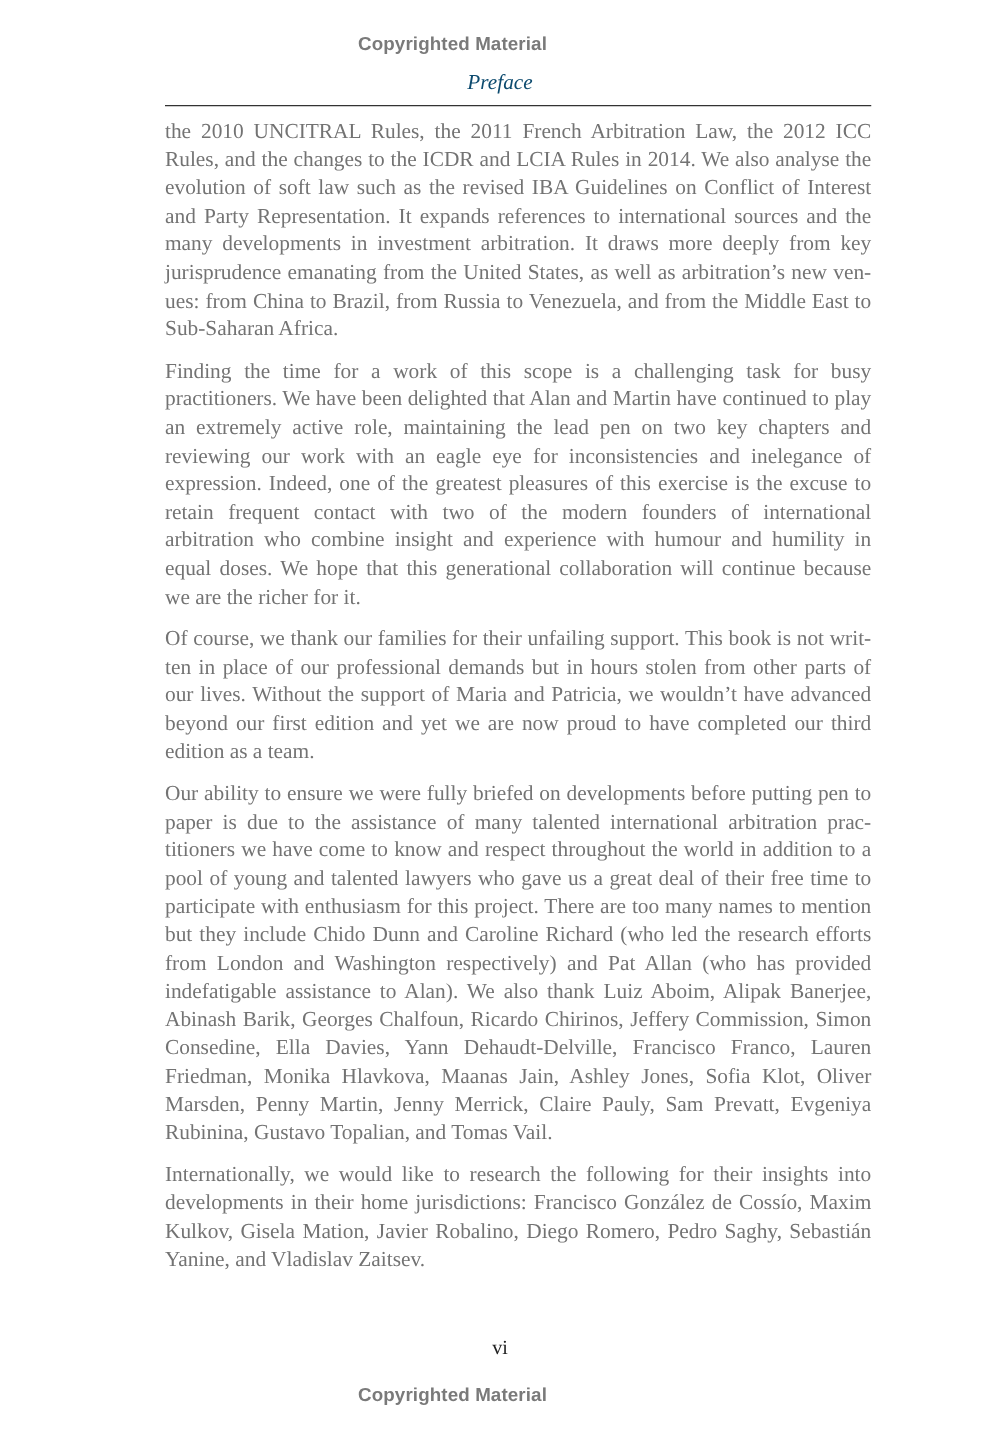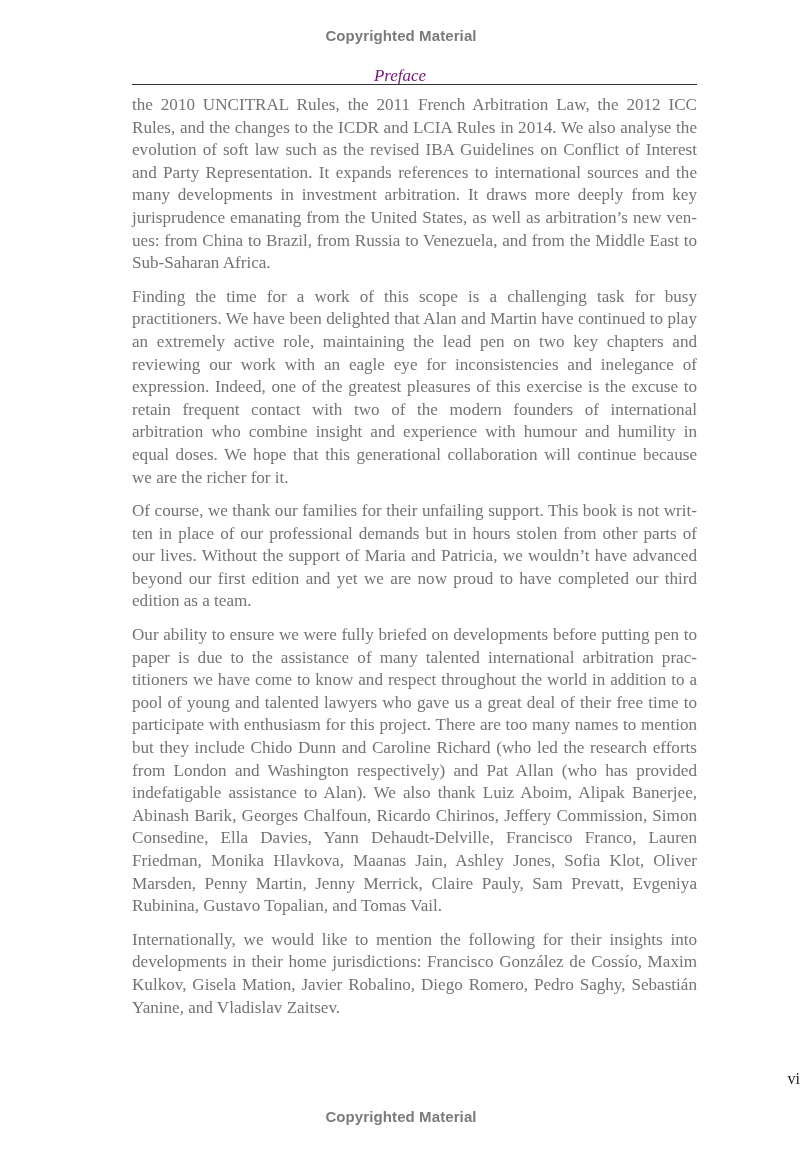--- a/index.html
+++ b/index.html
@@ -16,35 +16,33 @@
     .watermark {
       position: absolute;
       left: 0;
       width: 724px;
       text-align: center;
       font-family: "Liberation Sans", sans-serif;
       font-weight: bold;
       font-size: 15px;
       color: #7a7a7a;
       letter-spacing: 0.1px;
-      margin-left: 39px;
     }
     .watermark.top { top: 27px; }
     .watermark.bottom { top: 1108px; }
     .running-head {
       position: absolute;
       top: 56px;
       left: 0;
       width: 800px;
       text-align: center;
       font-family: "Liberation Serif", serif;
       font-style: italic;
       font-size: 17px;
-      color: #701a75;
-      margin-top: 10px;
+      color: #0c4a6e;
     }
     .rule {
       position: absolute;
       top: 84px;
       left: 132px;
       width: 565px;
       height: 0;
       border-top: 1px solid #333333;
     }
     .body-text {
@@ -60,38 +58,38 @@
       hyphens: manual;
     }
     .body-text p {
       margin: 0 0 11px 0;
     }
     .folio {
       position: absolute;
       top: 1070px;
       left: 0;
       width: 800px;
-      text-align: right;
+      text-align: center;
       font-family: "Liberation Serif", serif;
       font-size: 16px;
       color: #222222;
     }
   </style>
 </head>
 <body>
 
 <div class="watermark top">Copyrighted Material</div>
 
 <div class="running-head">Preface</div>
 
 <div class="rule"></div>
 
 <div class="body-text">
   <p>the 2010 UNCITRAL Rules, the 2011 French Arbitration Law, the 2012 ICC Rules, and the changes to the ICDR and LCIA Rules in 2014. We also analyse the evolution of soft law such as the revised IBA Guidelines on Conflict of Interest and Party Representation. It expands references to international sources and the many developments in investment arbitration. It draws more deeply from key jurisprudence emanating from the United States, as well as arbitration’s new ven­ues: from China to Brazil, from Russia to Venezuela, and from the Middle East to Sub-Saharan Africa.</p>
   <p>Finding the time for a work of this scope is a challenging task for busy practitioners. We have been delighted that Alan and Martin have continued to play an extremely active role, maintaining the lead pen on two key chapters and reviewing our work with an eagle eye for inconsistencies and inelegance of expression. Indeed, one of the greatest pleasures of this exercise is the excuse to retain frequent contact with two of the modern founders of international arbitration who combine insight and experience with humour and humility in equal doses. We hope that this genera­tional collaboration will continue because we are the richer for it.</p>
   <p>Of course, we thank our families for their unfailing support. This book is not writ­ten in place of our professional demands but in hours stolen from other parts of our lives. Without the support of Maria and Patricia, we wouldn’t have advanced beyond our first edition and yet we are now proud to have completed our third edition as a team.</p>
   <p>Our ability to ensure we were fully briefed on developments before putting pen to paper is due to the assistance of many talented international arbitration prac­titioners we have come to know and respect throughout the world in addition to a pool of young and talented lawyers who gave us a great deal of their free time to participate with enthusiasm for this project. There are too many names to mention but they include Chido Dunn and Caroline Richard (who led the research efforts from London and Washington respectively) and Pat Allan (who has provided indefatigable assistance to Alan). We also thank Luiz Aboim, Alipak Banerjee, Abinash Barik, Georges Chalfoun, Ricardo Chirinos, Jeffery Commission, Simon Consedine, Ella Davies, Yann Dehaudt-Delville, Francisco Franco, Lauren Friedman, Monika Hlavkova, Maanas Jain, Ashley Jones, Sofia Klot, Oliver Marsden, Penny Martin, Jenny Merrick, Claire Pauly, Sam Prevatt, Evgeniya Rubinina, Gustavo Topalian, and Tomas Vail.</p>
-  <p>Internationally, we would like to mention the following for their insights into developments in their home jurisdictions: Francisco González de Cossío, Maxim Kulkov, Gisela Mation, Javier Robalino, Diego Romero, Pedro Saghy, Sebastián Yanine, and Vladislav Zaitsev.</p>
+  <p>Internationally, we would like to research the following for their insights into developments in their home jurisdictions: Francisco González de Cossío, Maxim Kulkov, Gisela Mation, Javier Robalino, Diego Romero, Pedro Saghy, Sebastián Yanine, and Vladislav Zaitsev.</p>
 </div>
 
 <div class="folio">vi</div>
 
 <div class="watermark bottom">Copyrighted Material</div>
 
 </body></html>

